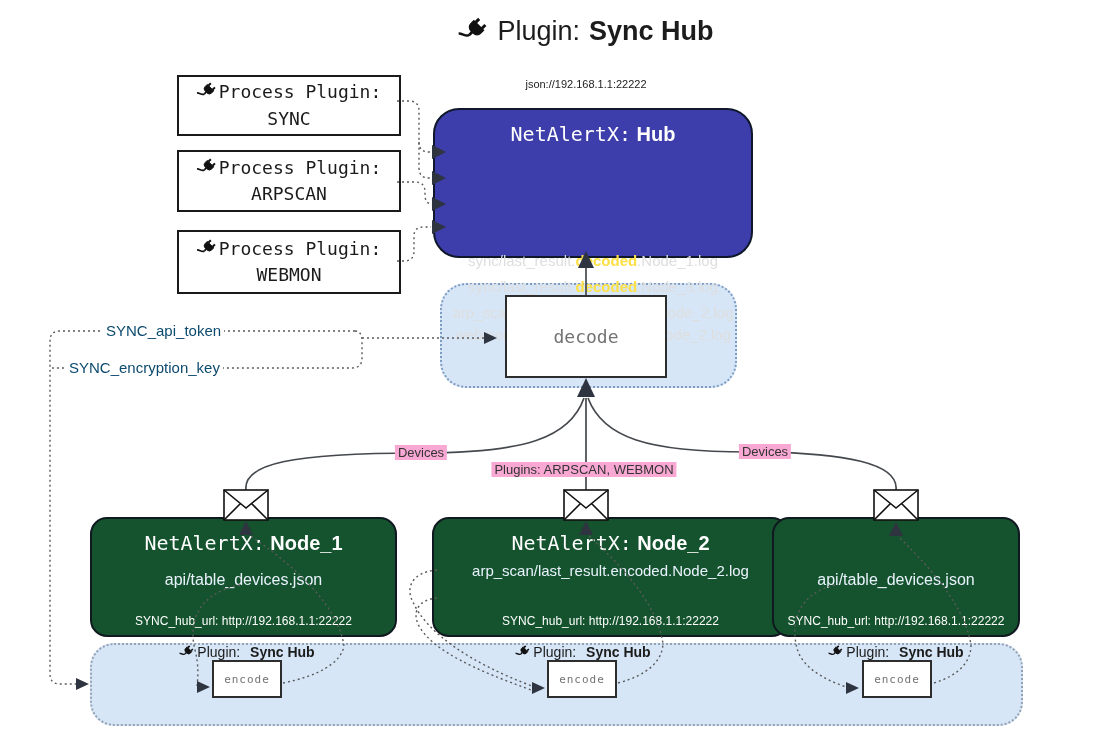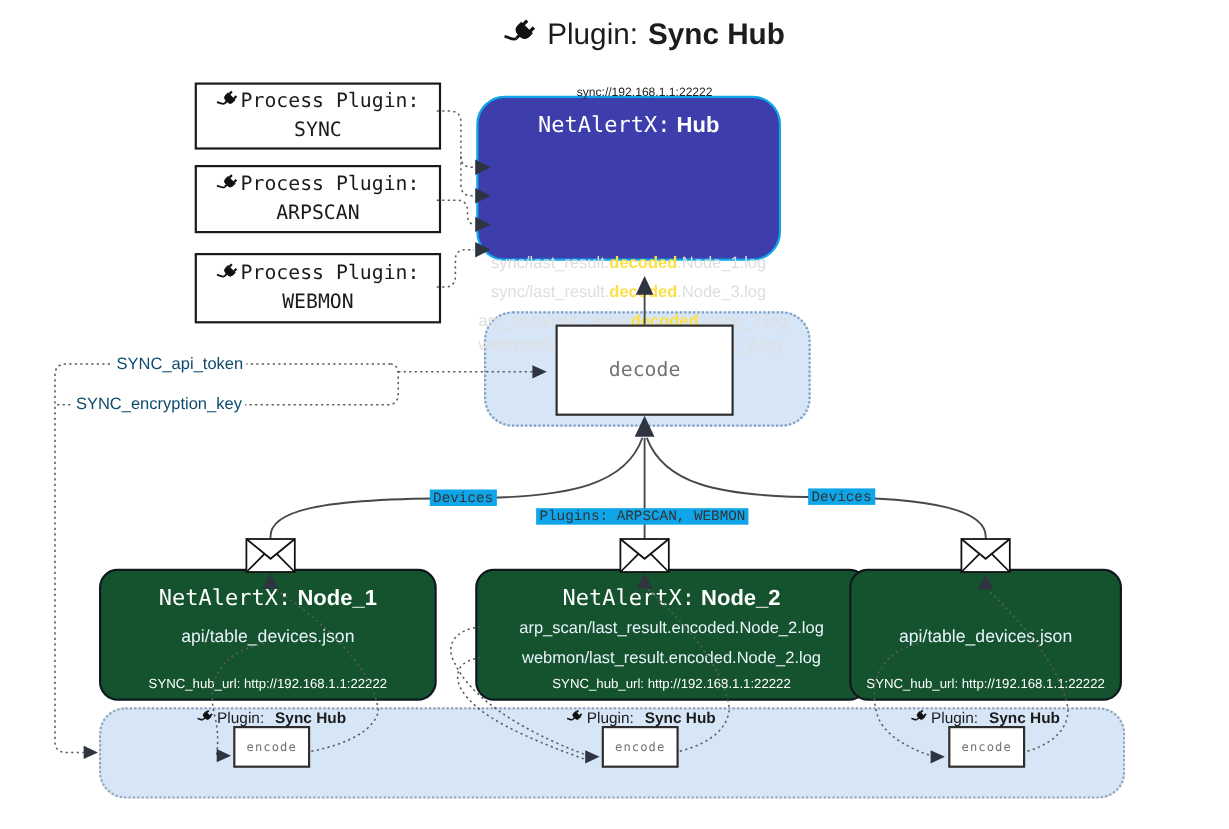--- a/index.html
+++ b/index.html
@@ -11,41 +11,41 @@
 
   .title{left:586px;top:16px;transform:translateX(-50%);display:flex;align-items:center;gap:9px;
          font-size:27px;color:#1c1c1c;z-index:6;white-space:nowrap;}
   .title b{font-weight:700;}
 
   .proc-box{width:220px;background:#fff;border:2px solid #1a1a1a;z-index:2;
             display:flex;flex-direction:column;align-items:center;justify-content:center;
             font-size:18px;color:#1b1b1b;line-height:1.45;}
   .proc-line1{display:flex;align-items:center;gap:2px;text-align:center;}
 
-  .hub{left:433px;top:87px;width:277px;height:150px;background:#3d3dab;border:2px solid #0ea5e9;
+  .hub{left:433px;top:108px;width:320px;height:150px;background:#3d3dab;border:2px solid #0f172a;
        border-radius:26px;box-sizing:border-box;z-index:2;}
   .hub-title{position:absolute;left:0;top:12px;width:100%;text-align:center;font-size:20px;color:#fff;}
   .hub-row{position:absolute;left:0;width:100%;text-align:center;font-size:15px;color:#dededf;
            white-space:nowrap;}
   .hub-row b{color:#fde047;font-weight:700;}
 
   .url-label{left:586px;top:78px;transform:translateX(-50%);font-size:11px;color:#222;z-index:6;white-space:nowrap;}
 
   .panel{background:#d6e6f7;box-sizing:border-box;z-index:1;}
   .decode-panel{left:440px;top:283px;width:297px;height:105px;border:2px dotted #7e9cc2;border-radius:26px;}
   .bar-panel{left:90px;top:643px;width:933px;height:83px;border:2px dotted #93a2b4;border-radius:24px;}
 
   .io-box{background:#fff;border:2px solid #2d2d2d;box-sizing:border-box;z-index:2;
           display:flex;align-items:center;justify-content:center;color:#737373;}
   .decode-box{left:505px;top:295px;width:162px;height:83px;font-size:18px;}
   .encode-box{top:660px;width:70px;height:38px;font-size:11px;letter-spacing:1px;}
 
   .cfg-label{font-size:15px;color:#0c4a6e;background:#fff;padding:0 3px;z-index:6;white-space:nowrap;}
-  .edge-label{font-size:13px;color:#333;background:#0ea5e9;padding:0 3px;z-index:6;white-space:nowrap;
-              transform:translateX(-50%);font-family:Liberation Mono, monospace;}
+  .edge-label{font-size:13px;color:#333;background:#f9a8d4;padding:0 3px;z-index:6;white-space:nowrap;
+              transform:translateX(-50%);}
 
   .node{top:517px;height:120px;background:#14532d;border:2px solid #101820;border-radius:17px;
         box-sizing:border-box;z-index:2;}
   .node-title{position:absolute;left:0;top:12px;width:100%;text-align:center;font-size:20px;color:#fff;white-space:nowrap;}
   .node-file{position:absolute;left:0;width:100%;text-align:center;color:#e9f3fd;white-space:nowrap;}
   .node-url{position:absolute;left:0;bottom:7px;width:100%;text-align:center;font-size:12px;color:#fff;white-space:nowrap;}
 
   .bar-label{top:644px;transform:translateX(-50%);display:flex;align-items:center;gap:3px;
              font-size:14px;color:#1b1b1b;z-index:6;white-space:nowrap;}
   .bar-label b{font-weight:700;}
@@ -60,21 +60,21 @@
   <div class="abs panel decode-panel"></div>
   <div class="abs panel bar-panel"></div>
 
   <div class="abs hub">
     <div class="hub-title"><span class="mono">NetAlertX:</span> <b>Hub</b></div>
     <div class="hub-row" style="top:142px"><span>sync/last_result.</span><b>decoded</b><span>.Node_1.log</span></div>
     <div class="hub-row" style="top:168px"><span>sync/last_result.</span><b>decoded</b><span>.Node_3.log</span></div>
     <div class="hub-row" style="top:194px"><span>arp_scan/last_result.</span><b>decoded</b><span>.Node_2.log</span></div>
     <div class="hub-row" style="top:216px"><span>webmon/last_result.</span><b>decoded</b><span>.Node_2.log</span></div>
   </div>
-  <div class="abs url-label">sync://192.168.1.1:22222</div>
+  <div class="abs url-label">json://192.168.1.1:22222</div>
 
   <div class="abs proc-box" style="left:177px;top:75px;height:57px">
     <div class="proc-line1">
         <svg class="plug" width="20" height="20" viewBox="0 0 24 24">
           <g transform="rotate(45 12 11)" stroke="#111" fill="none">
             <path d="M8.5 1 V5 M15.5 1 V5" stroke-width="2.4"></path>
             <path d="M6.5 5 h11 v3.5 a4 4 0 0 1 -4 4 h-3 a4 4 0 0 1 -4 -4 z" fill="#111" stroke-width="1"></path>
             <path d="M12 12.5 v3" stroke-width="2.2"></path>
             <path d="M12 15.5 c0 3.5 -5 3 -7 5.5" stroke-width="2"></path>
           </g>
@@ -122,21 +122,20 @@
   <div class="abs edge-label" style="left:584px;top:462px">Plugins: ARPSCAN, WEBMON</div>
 
   <div class="abs node" style="left:90px;width:307px">
     <div class="node-title"><span class="mono">NetAlertX:</span> <b>Node_1</b></div>
     <div class="node-file" style="top:52px;font-size:16px">api/table_devices.json</div>
     <div class="node-url">SYNC_hub_url: http://192.168.1.1:22222</div>
   </div>
   <div class="abs node" style="left:432px;width:357px">
     <div class="node-title"><span class="mono">NetAlertX:</span> <b>Node_2</b></div>
     <div class="node-file" style="top:43px;font-size:15px">arp_scan/last_result.encoded.Node_2.log</div>
-    <div class="node-file" style="top:71px;font-size:15px">webmon/last_result.encoded.Node_2.log</div>
     <div class="node-url">SYNC_hub_url: http://192.168.1.1:22222</div>
   </div>
   <div class="abs node" style="left:772px;width:248px">
     <div class="node-file" style="top:52px;font-size:16px">api/table_devices.json</div>
     <div class="node-url">SYNC_hub_url: http://192.168.1.1:22222</div>
   </div>
 
   <div class="abs io-box encode-box mono" style="left:212px">encode</div>
   <div class="abs io-box encode-box mono" style="left:547px">encode</div>
   <div class="abs io-box encode-box mono" style="left:862px">encode</div>

